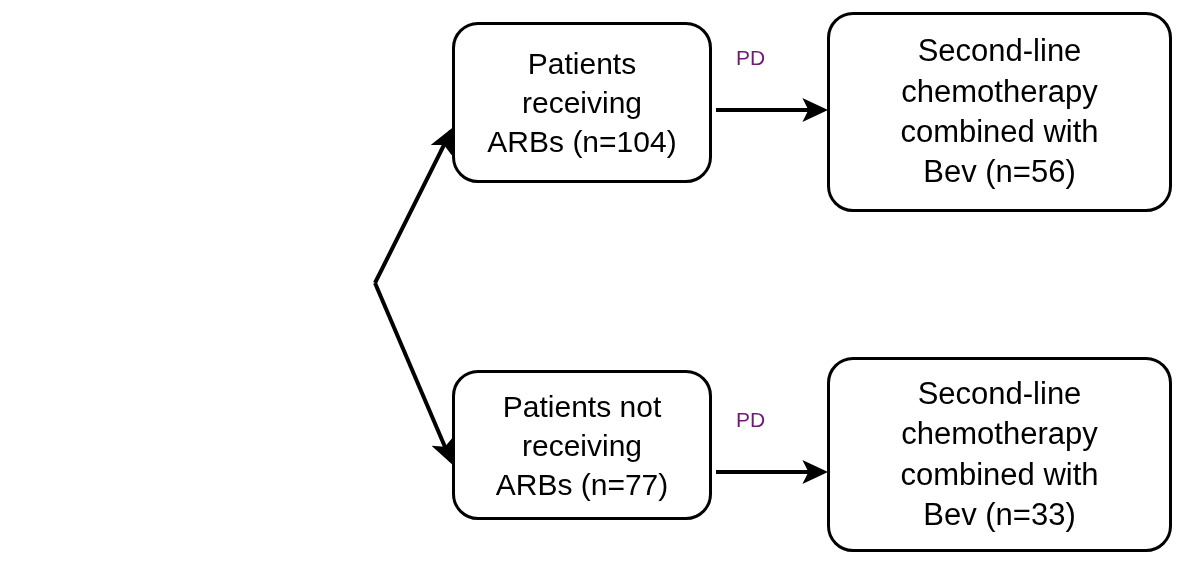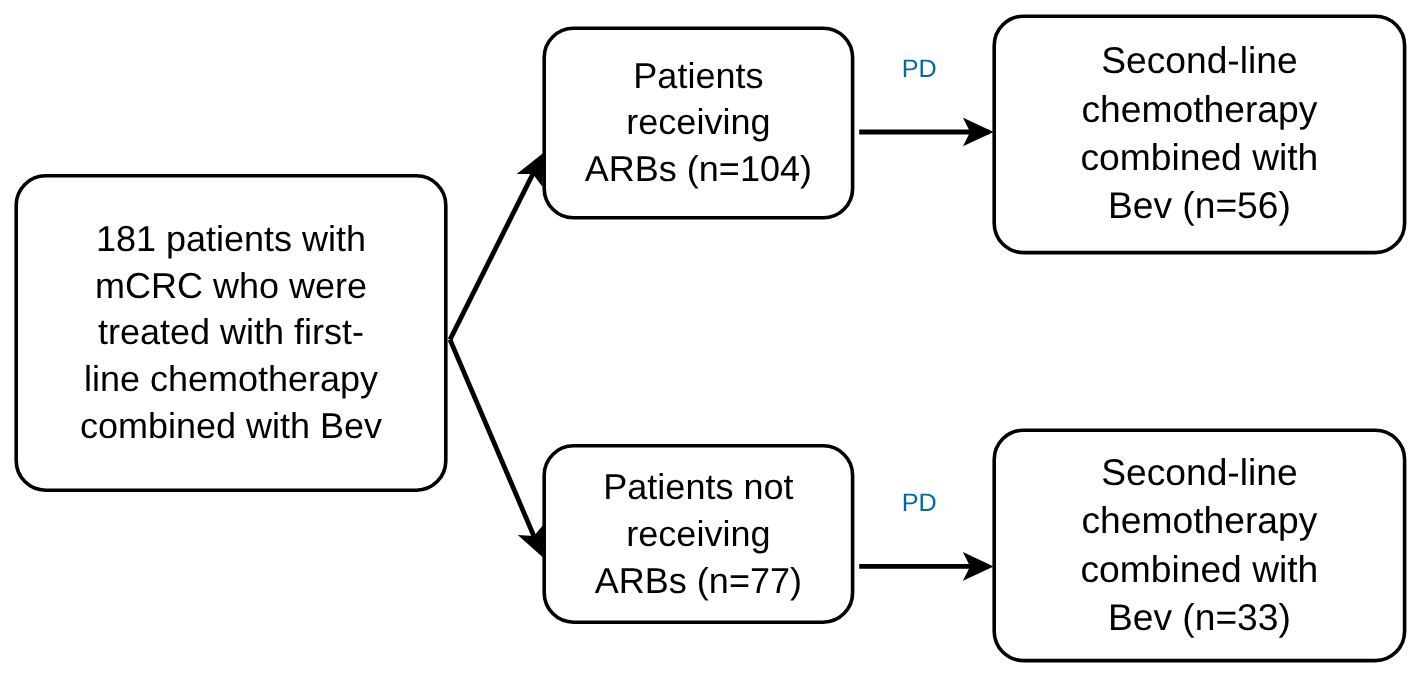--- a/index.html
+++ b/index.html
@@ -59,22 +59,22 @@
     left: 827px; top: 12px;   width: 345px; height: 200px;
     font-size: 31px;
   }
   #node-second-line-no-arb {
     left: 827px; top: 357px;  width: 345px; height: 195px;
     font-size: 31px;
   }
   .edge-label {
     position: absolute;
     font-size: 21px;
-    color: #0369a1;
-    text-align: center;
+    color: #701a75;
+    text-align: left;
     white-space: nowrap;
   }
   #edge-label-pd-top    { left: 736px; top: 46px;  width: 60px; }
   #edge-label-pd-bottom { left: 736px; top: 408px; width: 60px; }
 </style>
 </head>
 <body>
 
 <div id="canvas">
 
@@ -87,27 +87,20 @@
 
     <line x1="375" y1="283" x2="451" y2="131" stroke="#000000" stroke-width="4" marker-end="url(#arrowhead)"></line>
 
     <line x1="375" y1="283" x2="451" y2="461" stroke="#000000" stroke-width="4" marker-end="url(#arrowhead)"></line>
 
     <line x1="716" y1="110" x2="824" y2="110" stroke="#000000" stroke-width="4" marker-end="url(#arrowhead)"></line>
 
     <line x1="716" y1="472" x2="824" y2="472" stroke="#000000" stroke-width="4" marker-end="url(#arrowhead)"></line>
   </svg>
 
-  <div class="node" id="node-cohort">
-    <span class="node-text">181 patients with
-mCRC who were
-treated with first-
-line chemotherapy
-combined with Bev</span>
-  </div>
 
   <div class="node" id="node-arb-yes">
     <span class="node-text">Patients
 receiving
 ARBs (n=104)</span>
   </div>
 
   <div class="node" id="node-arb-no">
     <span class="node-text">Patients not
 receiving

